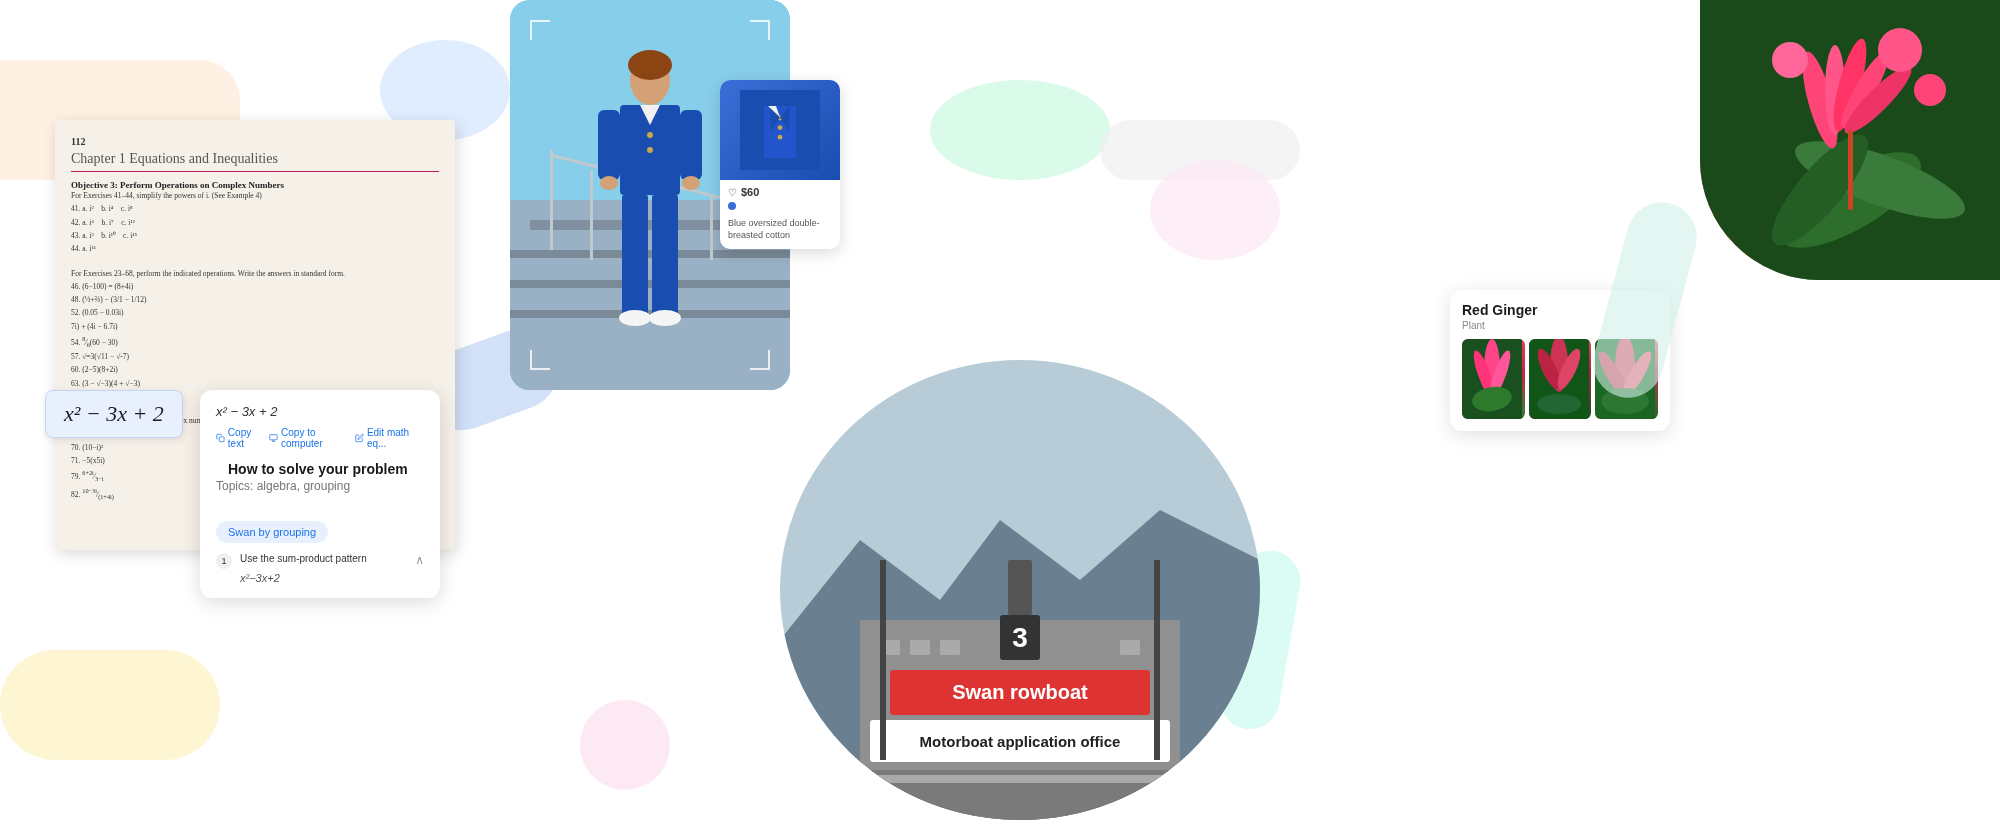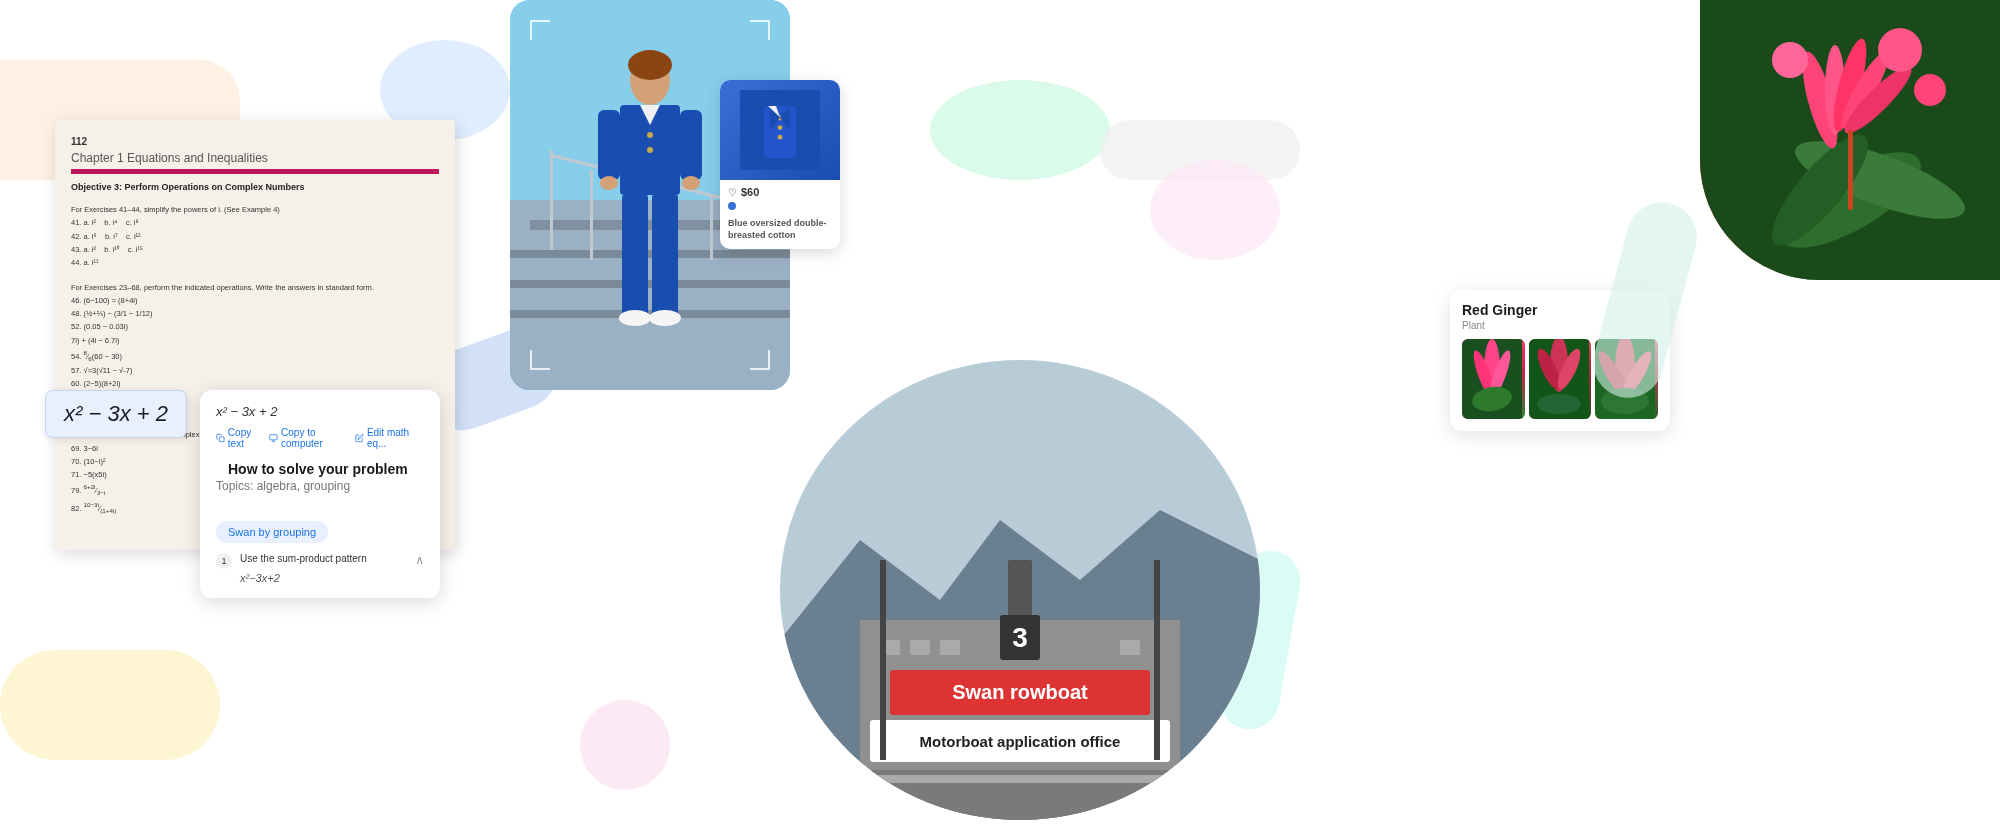--- a/index.html
+++ b/index.html
@@ -18,20 +18,21 @@
       border-radius: 50%;
     }
 
     
     .math-section {
       position: absolute;
       left: 55px;
       top: 120px;
       width: 460px;
       height: 440px;
+      font-family: Liberation Serif, serif;
     }
 
     .textbook-img {
       position: absolute;
       left: 0;
       top: 0;
       width: 400px;
       height: 430px;
       background: #f5f0e8;
       border-radius: 4px;
@@ -41,32 +42,32 @@
     }
 
     .textbook-page-num {
       font-size: 10px;
       color: #333;
       font-weight: bold;
       margin-bottom: 4px;
     }
 
     .textbook-chapter {
-      font-size: 12px;
+      font-size: 14px;
       color: #555;
       margin-bottom: 8px;
-      border-bottom: 5px solid #be185d;
+      border-bottom: 1px solid #be185d;
       padding-bottom: 4px;
     }
 
     .textbook-objective {
       font-size: 9px;
       color: #222;
       font-weight: bold;
-      margin-bottom: 12px;
+      margin-bottom: 0;
     }
 
     .textbook-body {
       font-size: 7.5px;
       color: #333;
       line-height: 1.5;
     }
 
     .textbook-body p { margin-bottom: 2px; }
 
@@ -232,21 +233,20 @@
       gap: 4px;
     }
 
     .heart-icon { color: #aaa; font-size: 10px; }
 
     .product-name {
       font-size: 9px;
       color: #555;
       padding: 0 8px 8px;
       line-height: 1.3;
-      font-weight: bold;
     }
 
     .product-color-dot {
       width: 8px;
       height: 8px;
       border-radius: 50%;
       background: #3a6fd8;
       display: inline-block;
       margin: 0 8px 4px;
     }

